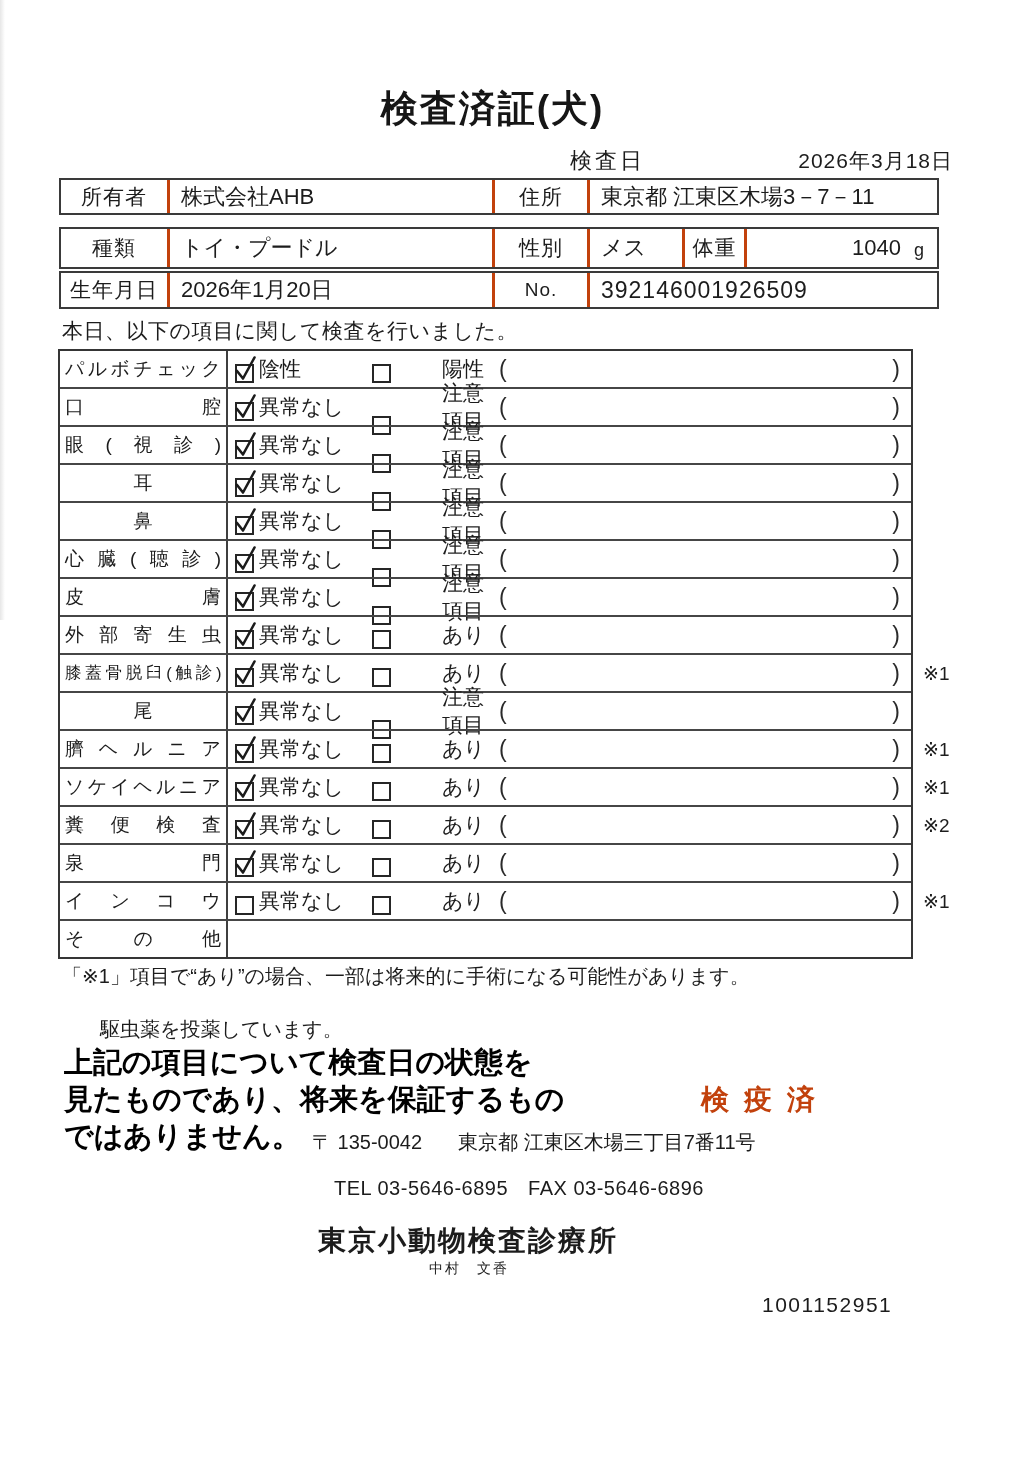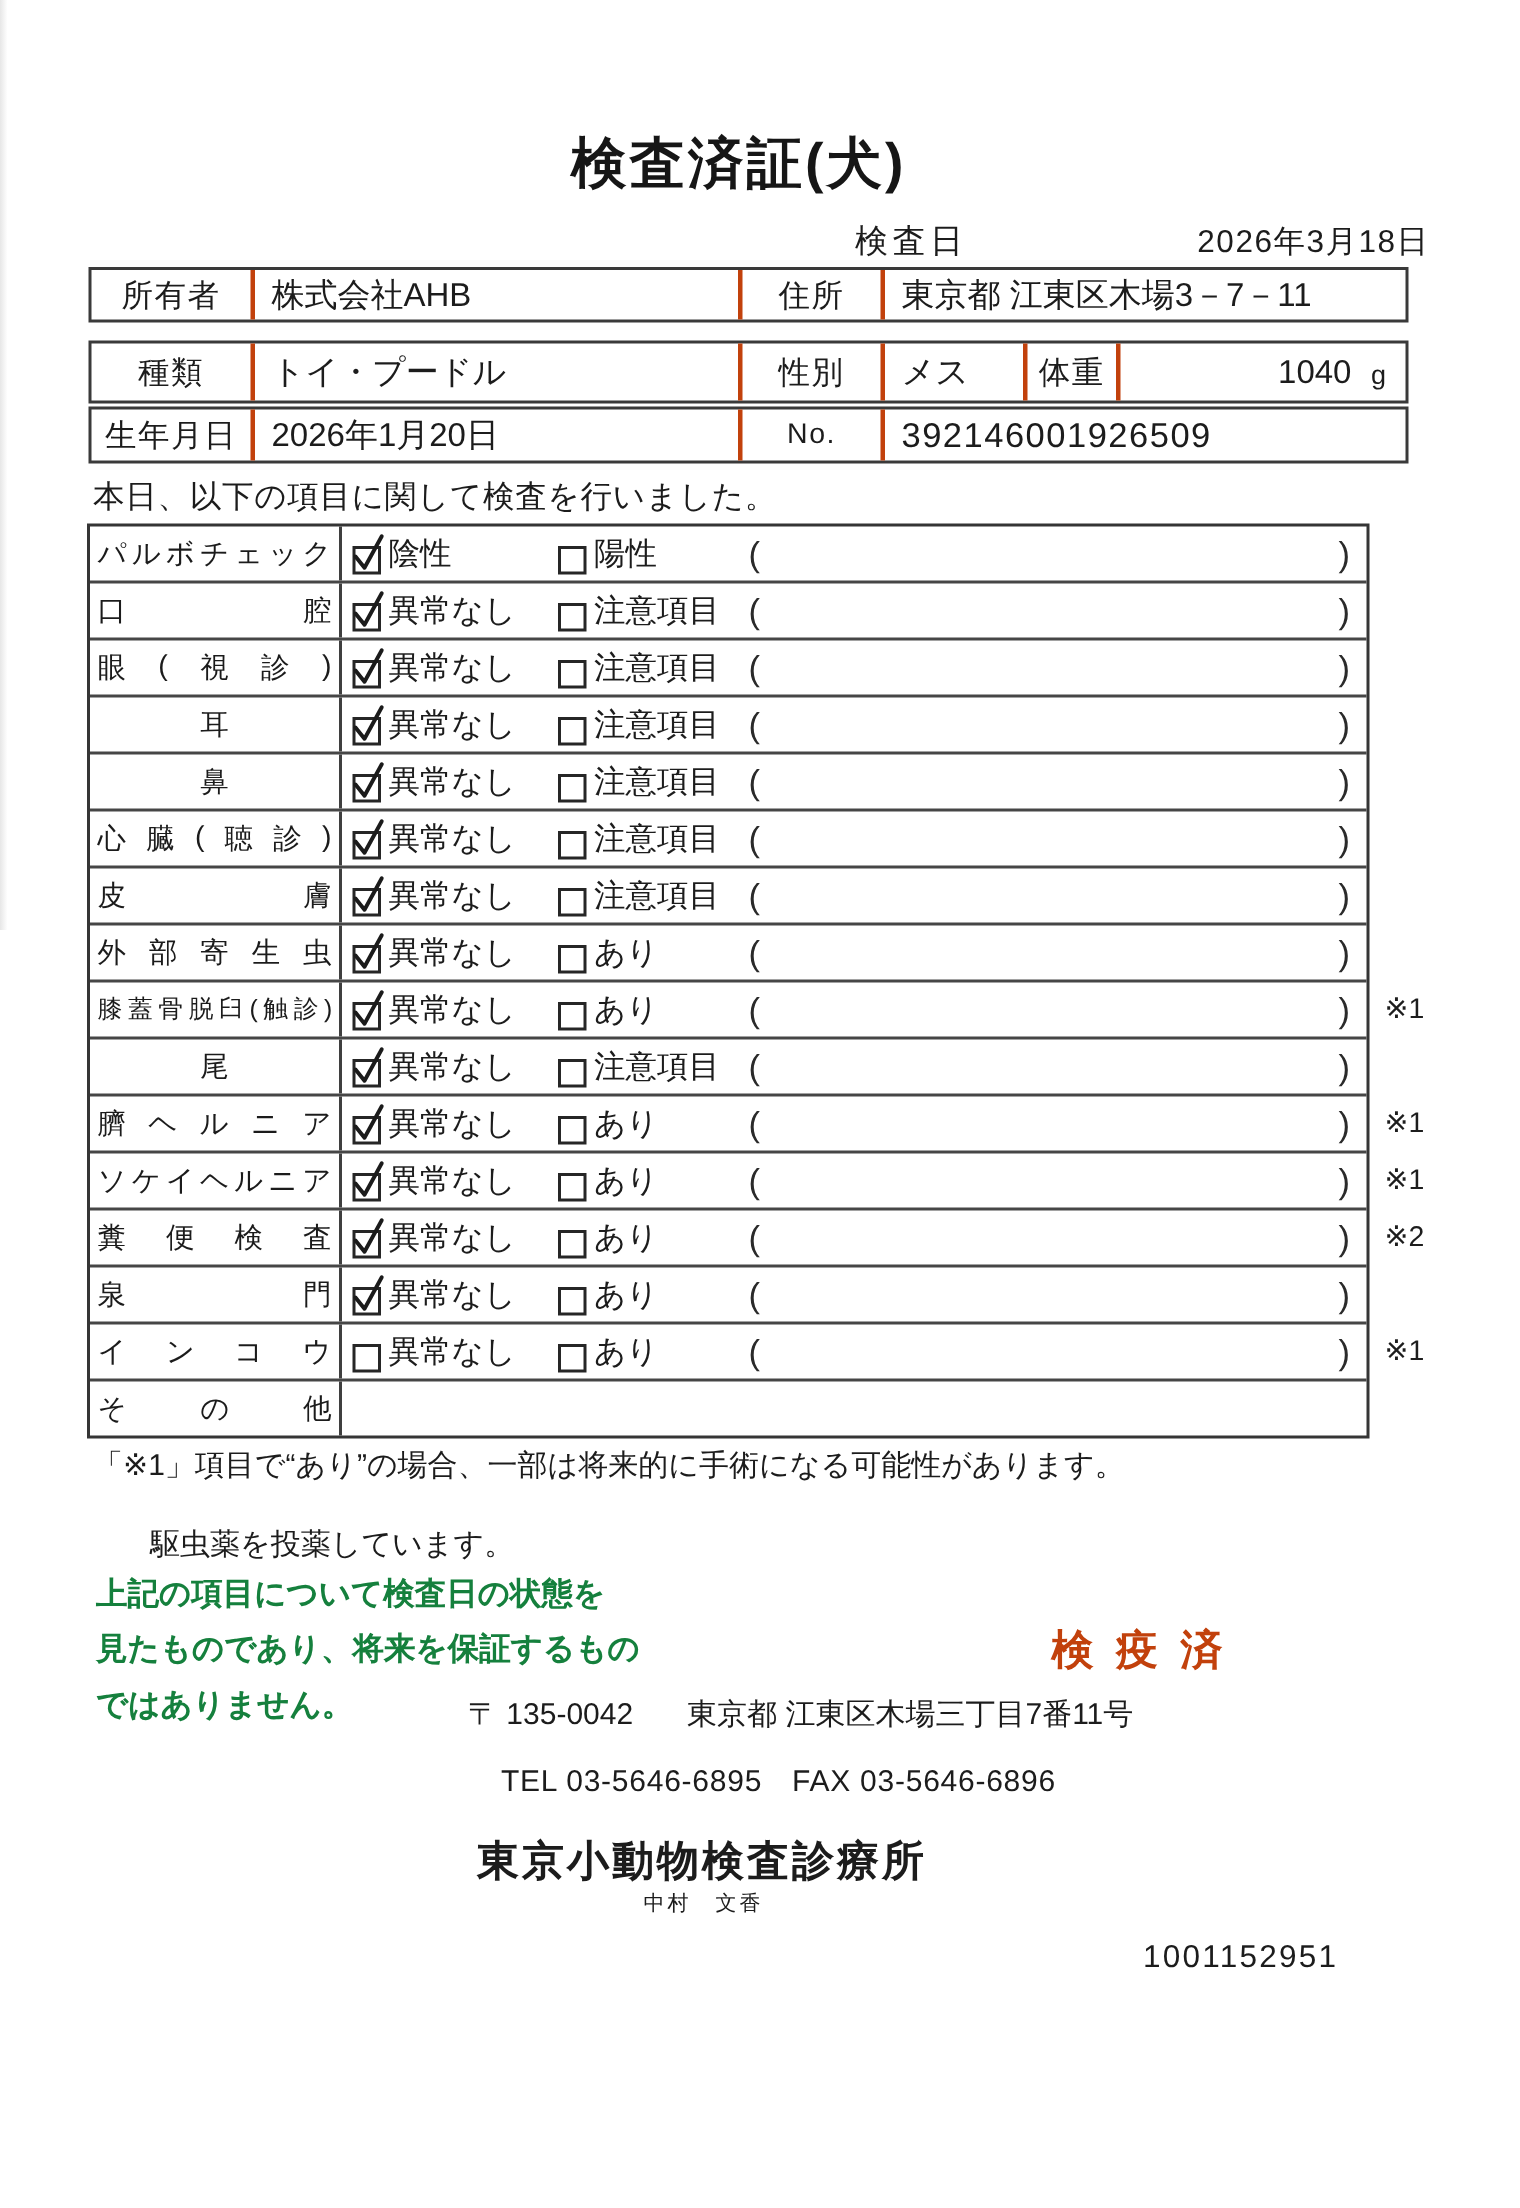--- a/index.html
+++ b/index.html
@@ -51,34 +51,34 @@
     width:156px;flex:none;border-right:2px solid #3f3f3f;
     display:flex;align-items:center;padding:0 5px;
     font-size:19px;color:#1b1b1b;
   }
   .t-item.s{justify-content:space-between;}
   .t-item.c{justify-content:center;}
   .t-item.small{font-size:16.5px;letter-spacing:-0.5px;}
   .t-content{flex:1;display:flex;align-items:center;padding-left:7px;min-width:0;}
   .opt{display:inline-flex;align-items:flex-end;font-size:21px;flex:none;}
   .opt1{width:137px;}
-  .opt2{width:127px;}
+  .opt2{width:127px;gap:46px;}
   .cbx{width:15px;height:15px;border:2px solid #262626;margin-right:5px;position:relative;flex:none;background:#fff;}
   .cbx svg{position:absolute;left:-4px;top:-12px;width:26px;height:28px;overflow:visible;}
   .parenz{flex:1;display:flex;justify-content:space-between;align-items:center;font-size:23px;color:#2a2a2a;padding-right:11px;font-weight:300;}
   .note{
     position:absolute;left:calc(100% + 12px);top:50%;transform:translateY(-50%);
     font-size:19px;white-space:nowrap;color:#1d1d1d;
   }
   
   .fn1{left:62px;top:963px;font-size:20px;}
   .fn2{left:62px;top:991px;font-size:20px;}
   .fn3{left:100px;top:1016px;font-size:20px;}
   
-  .disclaimer{left:64px;top:1044px;font-size:21px;font-weight:700;line-height:37px;color:#15803d;}
+  .disclaimer{left:64px;top:1044px;font-size:29px;font-weight:700;line-height:37px;color:#000000;}
   .stamp{left:701px;top:1081px;font-size:28px;letter-spacing:15px;font-weight:600;color:#c2410c;}
   
   .postal-row{left:312px;top:1129px;font-size:20px;display:flex;gap:36px;}
   .tel-row{left:334px;top:1177px;font-size:20px;display:flex;gap:20px;letter-spacing:0.5px;}
   .clinic-name{left:318px;top:1222px;font-size:28px;font-weight:600;letter-spacing:2px;}
   .vet-name{left:429px;top:1260px;font-size:14px;letter-spacing:2px;}
   .serial{left:762px;top:1293px;font-size:21px;letter-spacing:1.5px;}
 </style>
 </head>
 <body>

